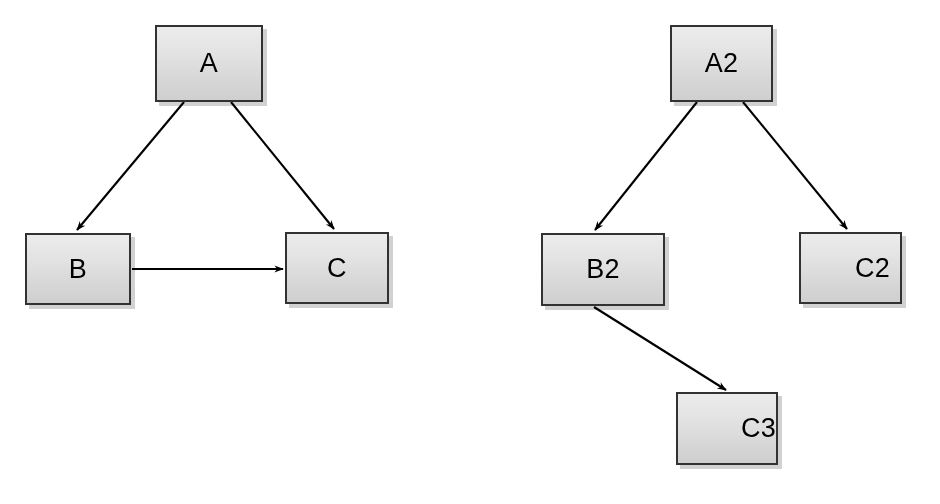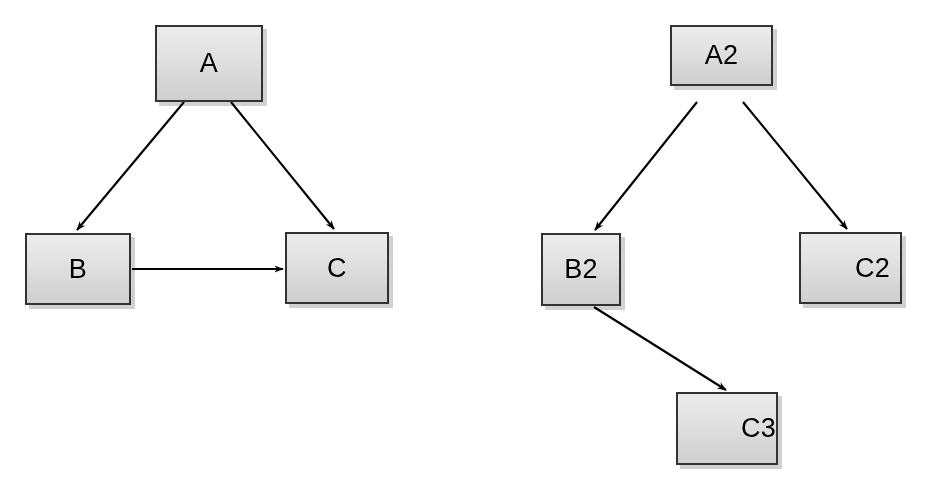--- a/index.html
+++ b/index.html
@@ -76,24 +76,24 @@
         <span class="node-label">A</span>
       </div>
       <div class="node" style="left: 25px; top: 233px; width: 106px; height: 72px;">
         <span class="node-label">B</span>
       </div>
       <div class="node" style="left: 285px; top: 232px; width: 104px; height: 72px;">
         <span class="node-label">C</span>
       </div>
     </div>
   <div id="nodes-right">
-      <div class="node" style="left: 670px; top: 25px; width: 103px; height: 61px;">
+      <div class="node" style="left: 670px; top: 25px; width: 103px; height: 77px;">
         <span class="node-label">A2</span>
       </div>
-      <div class="node" style="left: 541px; top: 233px; width: 80px; height: 73px;">
+      <div class="node" style="left: 541px; top: 233px; width: 124px; height: 73px;">
         <span class="node-label">B2</span>
       </div>
       <div class="node" style="left: 799px; top: 232px; width: 103px; height: 72px; padding-left: 44px;">
         <span class="node-label">C2</span>
       </div>
       <div class="node" style="left: 676px; top: 392px; width: 102px; height: 73px; justify-content: flex-end;">
         <span class="node-label">C3</span>
       </div>
     </div>
 

